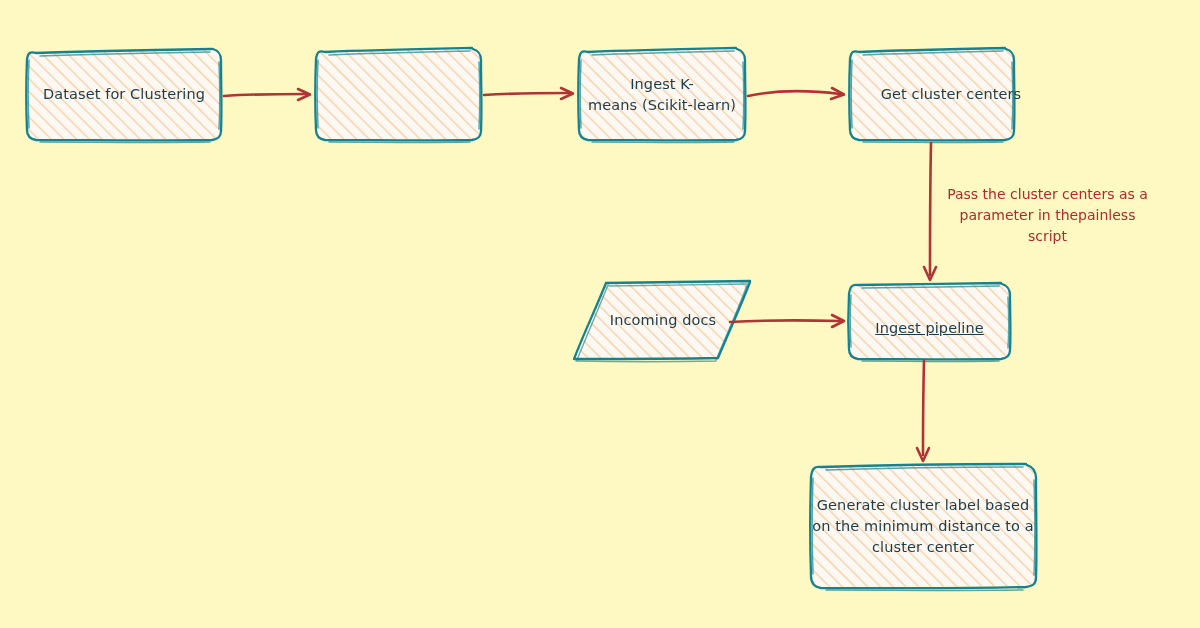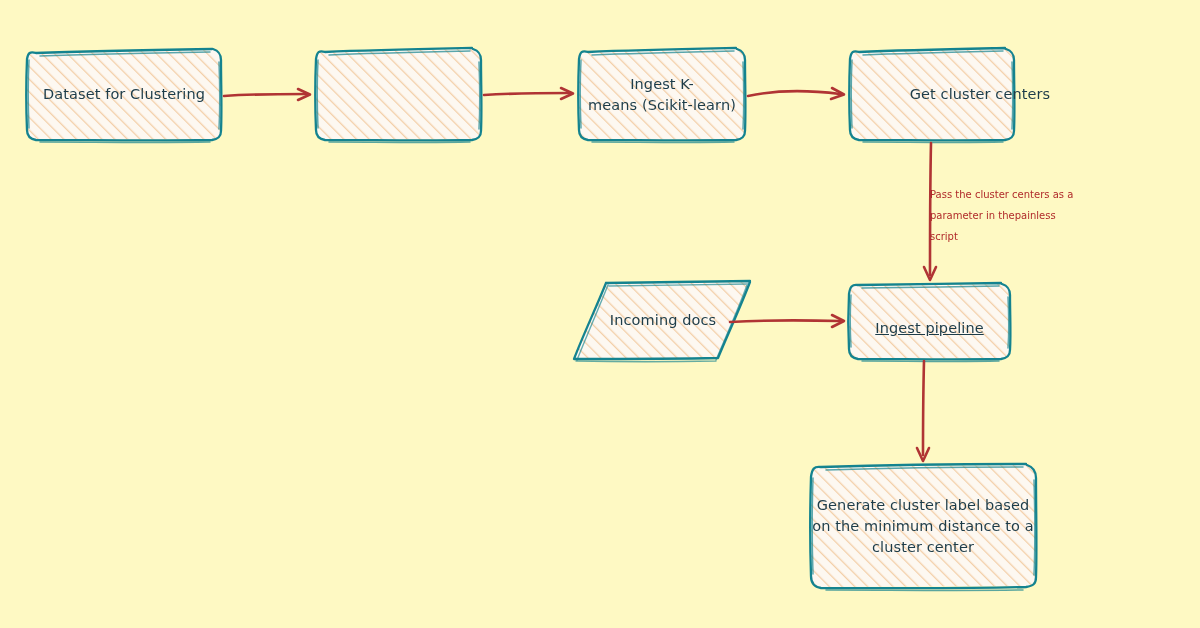--- a/index.html
+++ b/index.html
@@ -35,24 +35,24 @@
     color: #1d3c49;
     font-family: "DejaVu Sans", sans-serif;
     font-size: 14.5px;
     line-height: 21px;
     letter-spacing: 0.1px;
     white-space: pre-line;
     pointer-events: none;
   }
   .edge-label {
     position: absolute;
-    text-align: left;
+    text-align: center;
     color: #b02a2a;
     font-family: "DejaVu Sans", sans-serif;
-    font-size: 10px;
+    font-size: 14px;
     line-height: 21px;
     white-space: pre-line;
     pointer-events: none;
   }
 </style>
 </head>
 <body>
 
 <div id="canvas">
 
@@ -172,21 +172,21 @@
       <path d="M 917,448 L 923,461 L 929,448" fill="none" stroke="#b03434" stroke-width="2.6" stroke-linecap="round" stroke-linejoin="round"></path>
     </g>
   </svg>
 
   <div class="node-label" style="left:25px; top:48px; width:198px; height:93px;">Dataset for Clustering</div>
 
 
   <div class="node-label" style="left:578px; top:48px; width:168px; height:93px;">Ingest K-
 means (Scikit-learn)</div>
 
-  <div class="node-label" style="left:897px; top:48px; width:166px; height:93px;">Get cluster centers</div>
+  <div class="node-label" style="left:868px; top:48px; width:166px; height:93px;">Get cluster centers</div>
 
   <div class="node-label" style="left:578px; top:282px; width:170px; height:77px;">Incoming docs</div>
 
   <div class="node-label" style="left:848px; top:283px; width:163px; height:91px;text-decoration:underline;">Ingest pipeline</div>
 
   <div class="node-label" style="left:809px; top:464px; width:228px; height:124px;">Generate cluster label based
 on the minimum distance to a
 cluster center</div>
 
   <div class="edge-label" style="left:930px; top:184px; width:235px;">Pass the cluster centers as a

